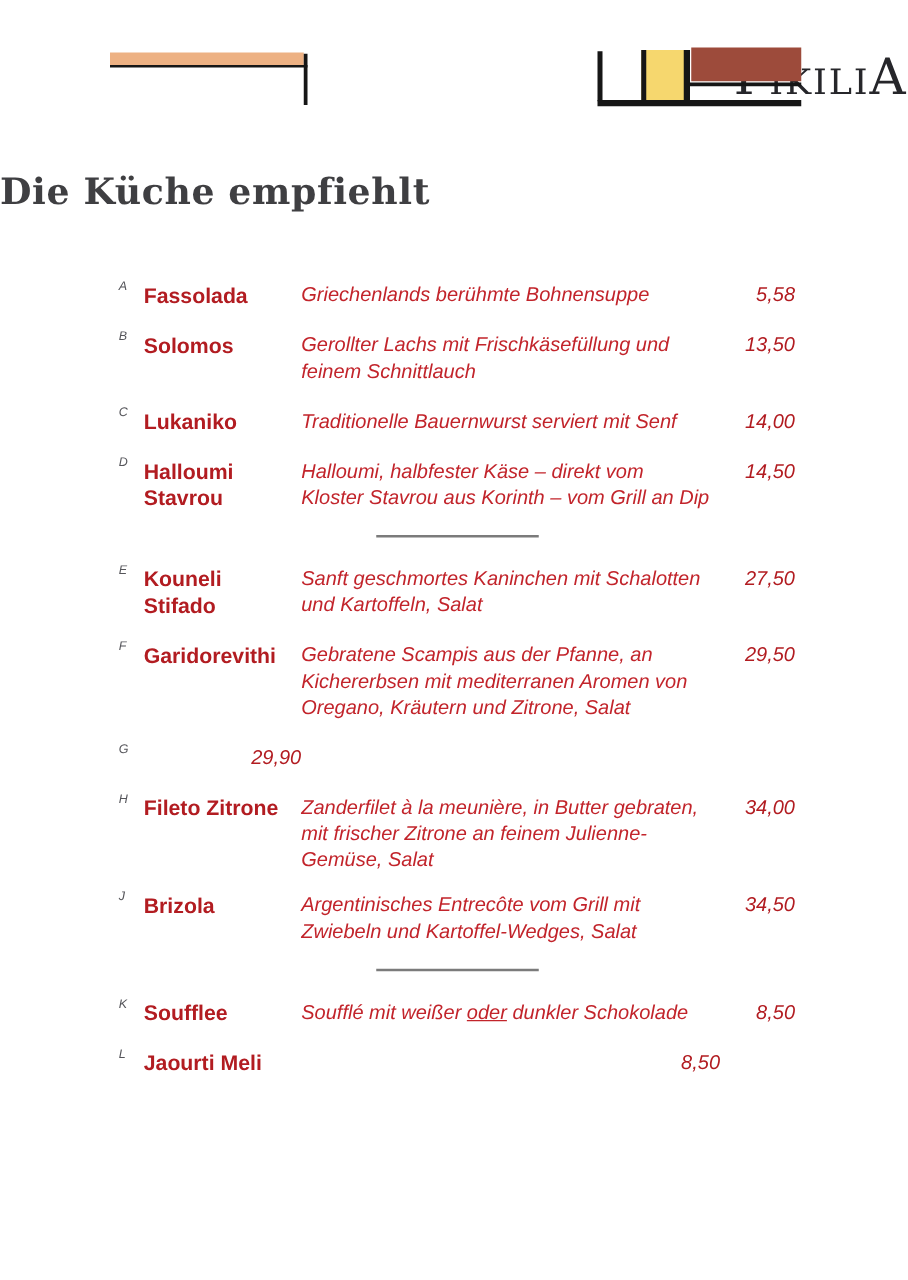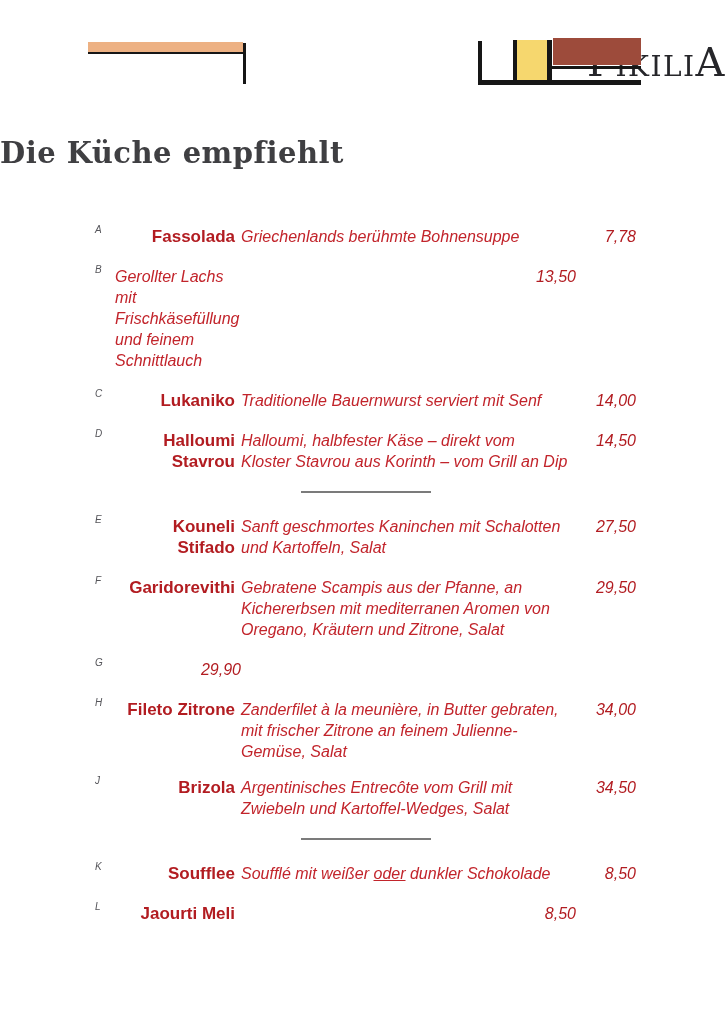--- a/index.html
+++ b/index.html
@@ -43,21 +43,20 @@
     margin-bottom:19px;
   }
   .row.mb-sm { margin-bottom:15px; }
   .letter {
     font-size:10px; font-style:italic; color:#55555a;
     position:relative; top:-2px;
   }
   .name {
     font-weight:bold; font-size:17px; line-height:21px; color:#b21c21;
     padding-right:6px;
-    text-align:right;
   }
   .desc {
     font-style:italic; font-size:16px; line-height:21px; color:#c2242b;
     padding-right:8px;
   }
   .price {
     font-style:italic; font-size:16px; line-height:21px; color:#b21c21;
     text-align:right;
   }
   .u { text-decoration:underline; }
@@ -86,25 +85,26 @@
 </div>
 
 <h1 class="page-title">Die Küche empfiehlt</h1>
 
 <div class="menu">
 
   <div class="row">
     <span class="letter">A</span>
     <span class="name">Fassolada</span>
     <span class="desc">Griechenlands berühmte Bohnensuppe</span>
-    <span class="price">7,78</span>
+    <span class="price">5,58</span>
   </div>
 
   <div class="row">
     <span class="letter">B</span>
+    <span class="name">Solomos</span>
     <span class="desc">Gerollter Lachs mit Frischkäsefüllung und feinem Schnittlauch</span>
     <span class="price">13,50</span>
   </div>
 
   <div class="row">
     <span class="letter">C</span>
     <span class="name">Lukaniko</span>
     <span class="desc">Traditionelle Bauernwurst serviert mit Senf</span>
     <span class="price">14,00</span>
   </div>

